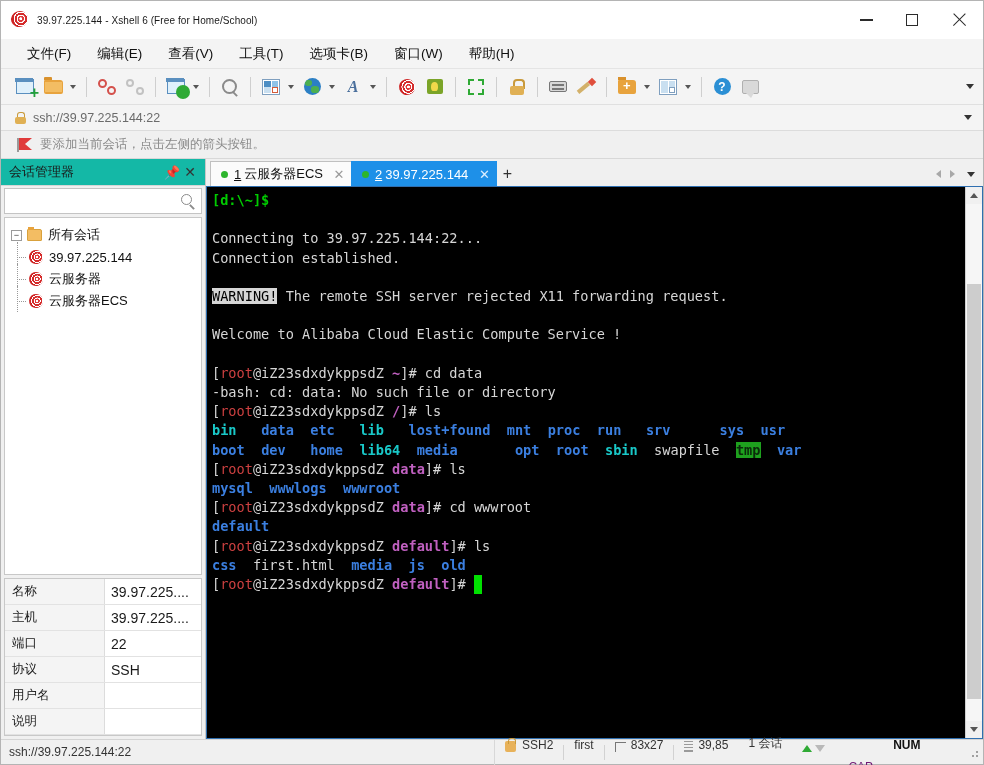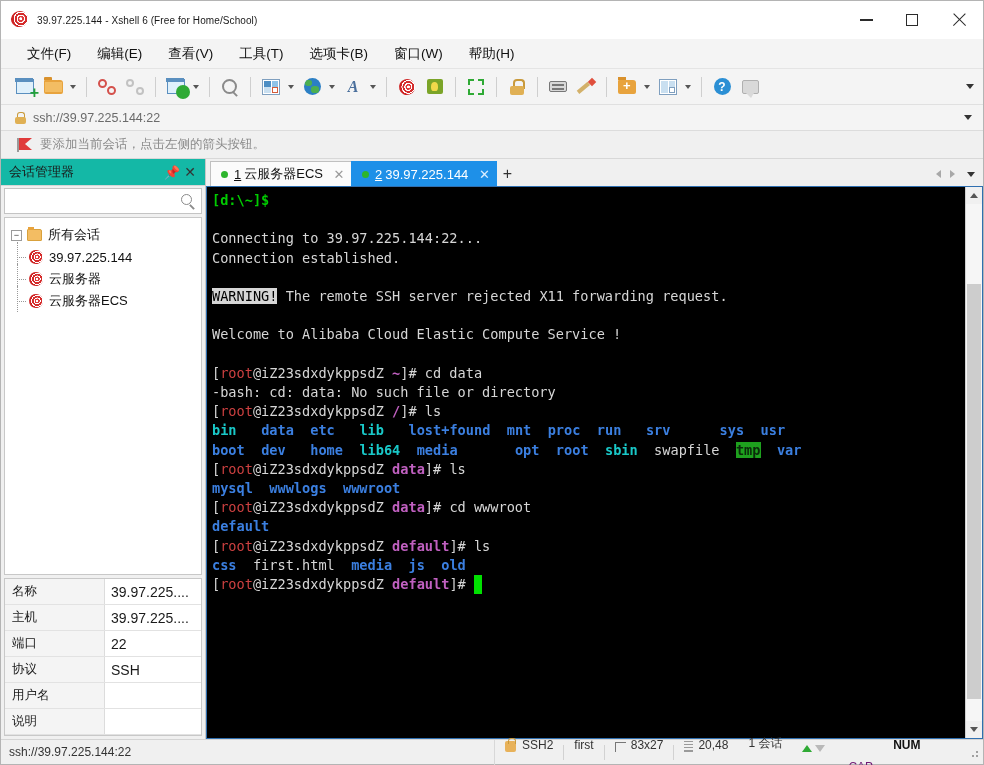--- a/index.html
+++ b/index.html
@@ -684,21 +684,21 @@
     <div class="sb-sep"></div>
     <div class="sb-cell">first</div>
     <div class="sb-sep"></div>
     <div class="sb-cell">
       <div class="sb-term-ic"></div>
       <span>83x27</span>
     </div>
     <div class="sb-sep"></div>
     <div class="sb-cell">
       <div class="sb-size-ic"></div>
-      <span>20,48</span>
+      <span>39,85</span>
     </div>
     <div class="sb-cell">1 会话</div>
     <div class="sb-cell">
       <div class="sb-arrow-up"></div>
       <div class="sb-arrow-dn"></div>
     </div>
     <div class="sb-cell sb-cap">CAP</div>
     <div class="sb-cell sb-num">NUM</div>
     <div class="sb-grip"></div>
   </div>

